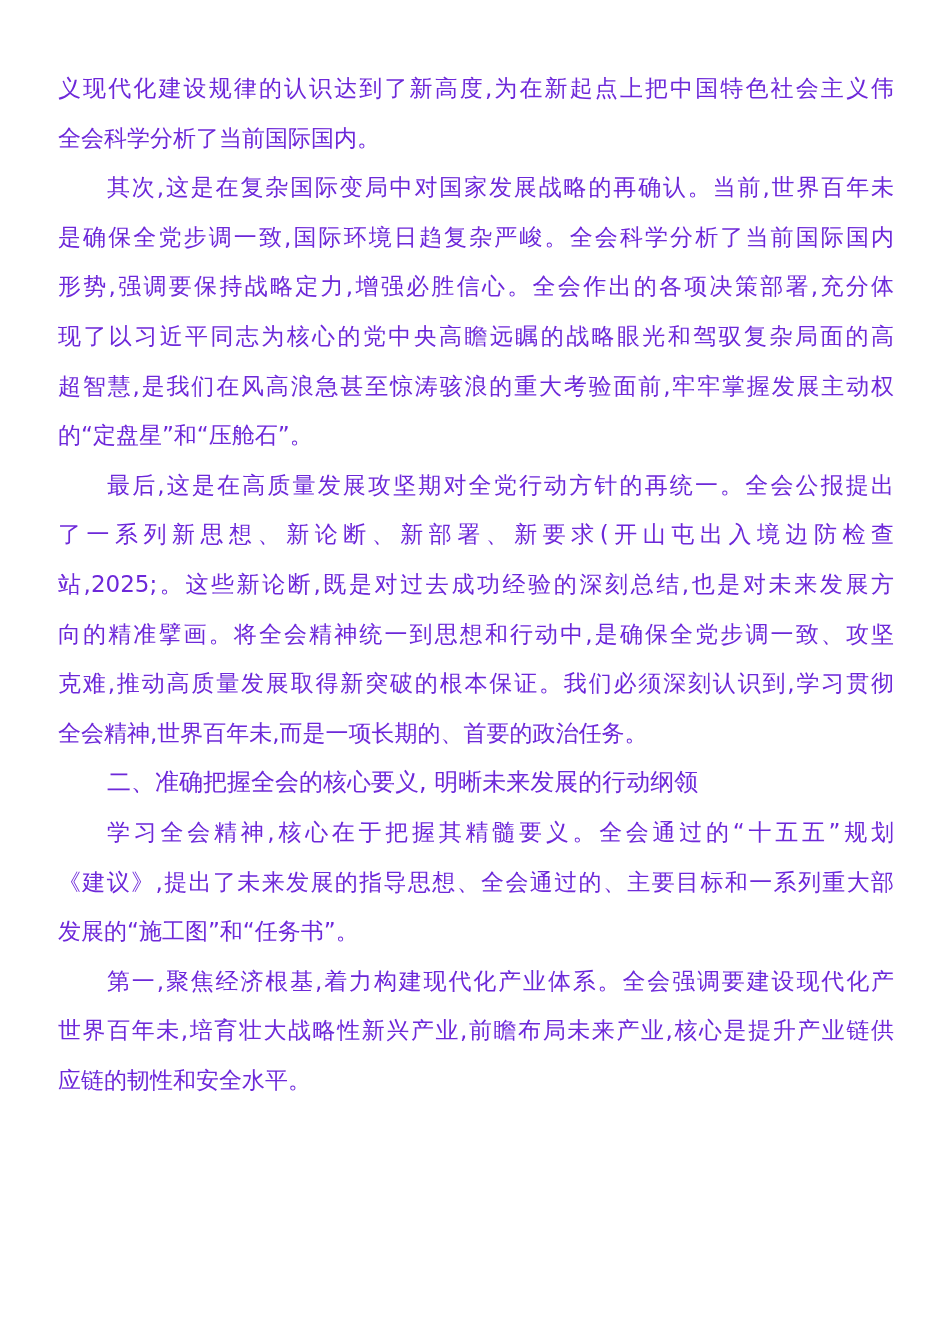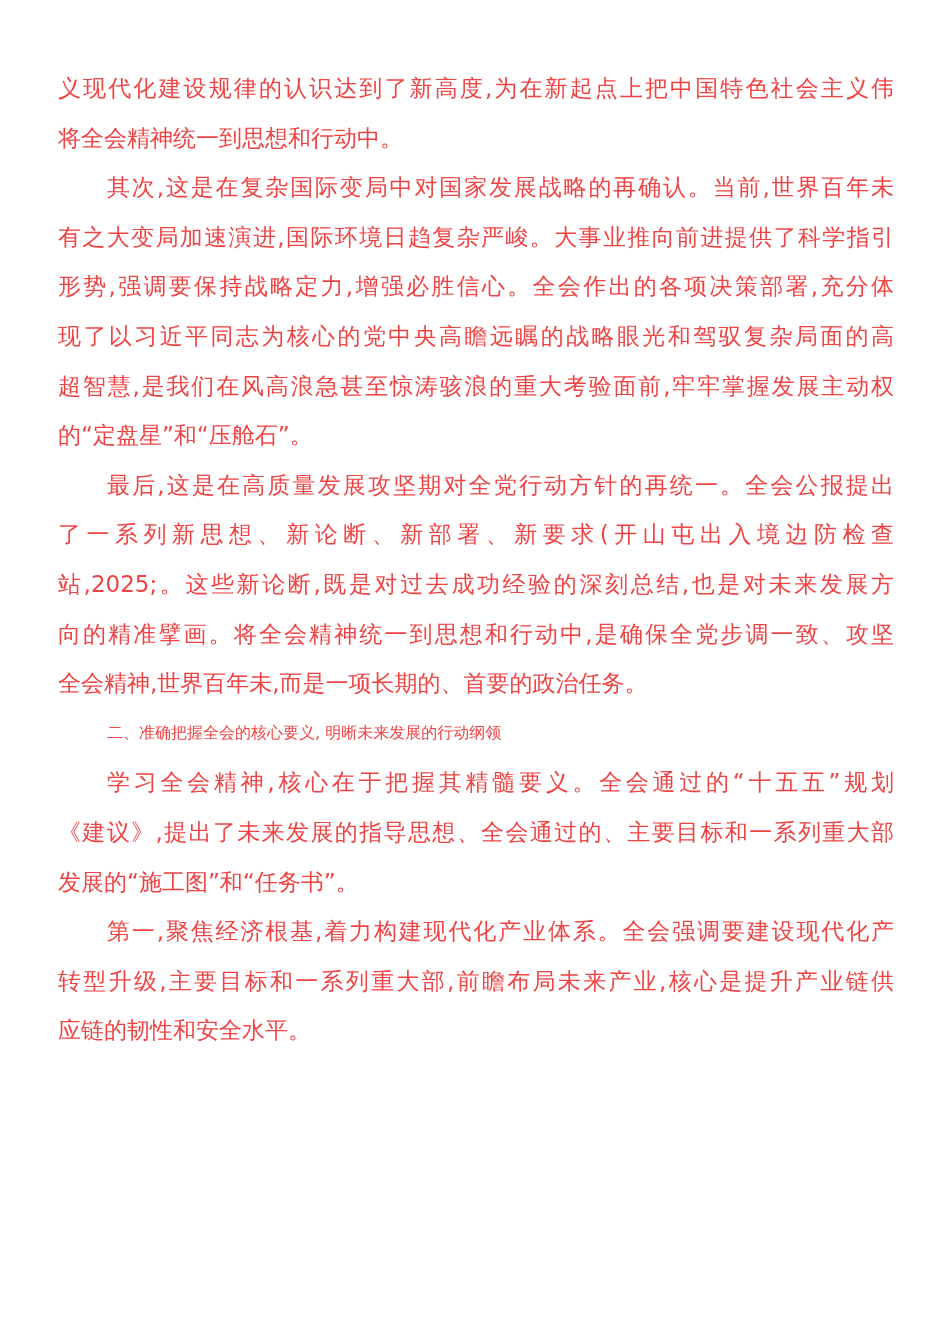--- a/index.html
+++ b/index.html
@@ -15,54 +15,55 @@
   }
   .page {
     position: absolute;
     left: 58px;
     top: 68px;
     width: 836px;
   }
   .line {
     font-family: "DejaVu Sans", "Liberation Sans", sans-serif;
     font-size: 23px;
-    color: #ef4444;
+    color: #6d28d9;
     height: 49.6px;
     line-height: 40px;
     white-space: nowrap;
     letter-spacing: 0px;
   }
   .justify {
     text-align: justify;
     text-align-last: justify;
   }
   .indent {
     padding-left: 49px;
   }
   .heading {
-    font-size: 16px;
+    font-size: 24px;
   }
 </style>
 </head>
 <body>
 
 <div class="page">
   <div class="line justify">义现代化建设规律的认识达到了新高度,为在新起点上把中国特色社会主义伟</div>
-  <div class="line">将全会精神统一到思想和行动中。</div>
+  <div class="line">全会科学分析了当前国际国内。</div>
   <div class="line justify indent">其次,这是在复杂国际变局中对国家发展战略的再确认。当前,世界百年未</div>
-  <div class="line justify">有之大变局加速演进,国际环境日趋复杂严峻。大事业推向前进提供了科学指引</div>
+  <div class="line justify">是确保全党步调一致,国际环境日趋复杂严峻。全会科学分析了当前国际国内</div>
   <div class="line justify">形势,强调要保持战略定力,增强必胜信心。全会作出的各项决策部署,充分体</div>
   <div class="line justify">现了以习近平同志为核心的党中央高瞻远瞩的战略眼光和驾驭复杂局面的高</div>
   <div class="line justify">超智慧,是我们在风高浪急甚至惊涛骇浪的重大考验面前,牢牢掌握发展主动权</div>
   <div class="line">的“定盘星”和“压舱石”。</div>
   <div class="line justify indent">最后,这是在高质量发展攻坚期对全党行动方针的再统一。全会公报提出</div>
   <div class="line justify">了一系列新思想、新论断、新部署、新要求(开山屯出入境边防检查</div>
   <div class="line justify">站,2025;。这些新论断,既是对过去成功经验的深刻总结,也是对未来发展方</div>
   <div class="line justify">向的精准擘画。将全会精神统一到思想和行动中,是确保全党步调一致、攻坚</div>
+  <div class="line justify">克难,推动高质量发展取得新突破的根本保证。我们必须深刻认识到,学习贯彻</div>
   <div class="line">全会精神,世界百年未,而是一项长期的、首要的政治任务。</div>
   <div class="line indent heading">二、准确把握全会的核心要义, 明晰未来发展的行动纲领</div>
   <div class="line justify indent">学习全会精神,核心在于把握其精髓要义。全会通过的“十五五”规划</div>
   <div class="line justify">《建议》,提出了未来发展的指导思想、全会通过的、主要目标和一系列重大部</div>
   <div class="line">发展的“施工图”和“任务书”。</div>
   <div class="line justify indent">第一,聚焦经济根基,着力构建现代化产业体系。全会强调要建设现代化产</div>
-  <div class="line justify">转型升级,主要目标和一系列重大部,前瞻布局未来产业,核心是提升产业链供</div>
+  <div class="line justify">世界百年未,培育壮大战略性新兴产业,前瞻布局未来产业,核心是提升产业链供</div>
   <div class="line">应链的韧性和安全水平。</div>
 </div>
 
 </body></html>

